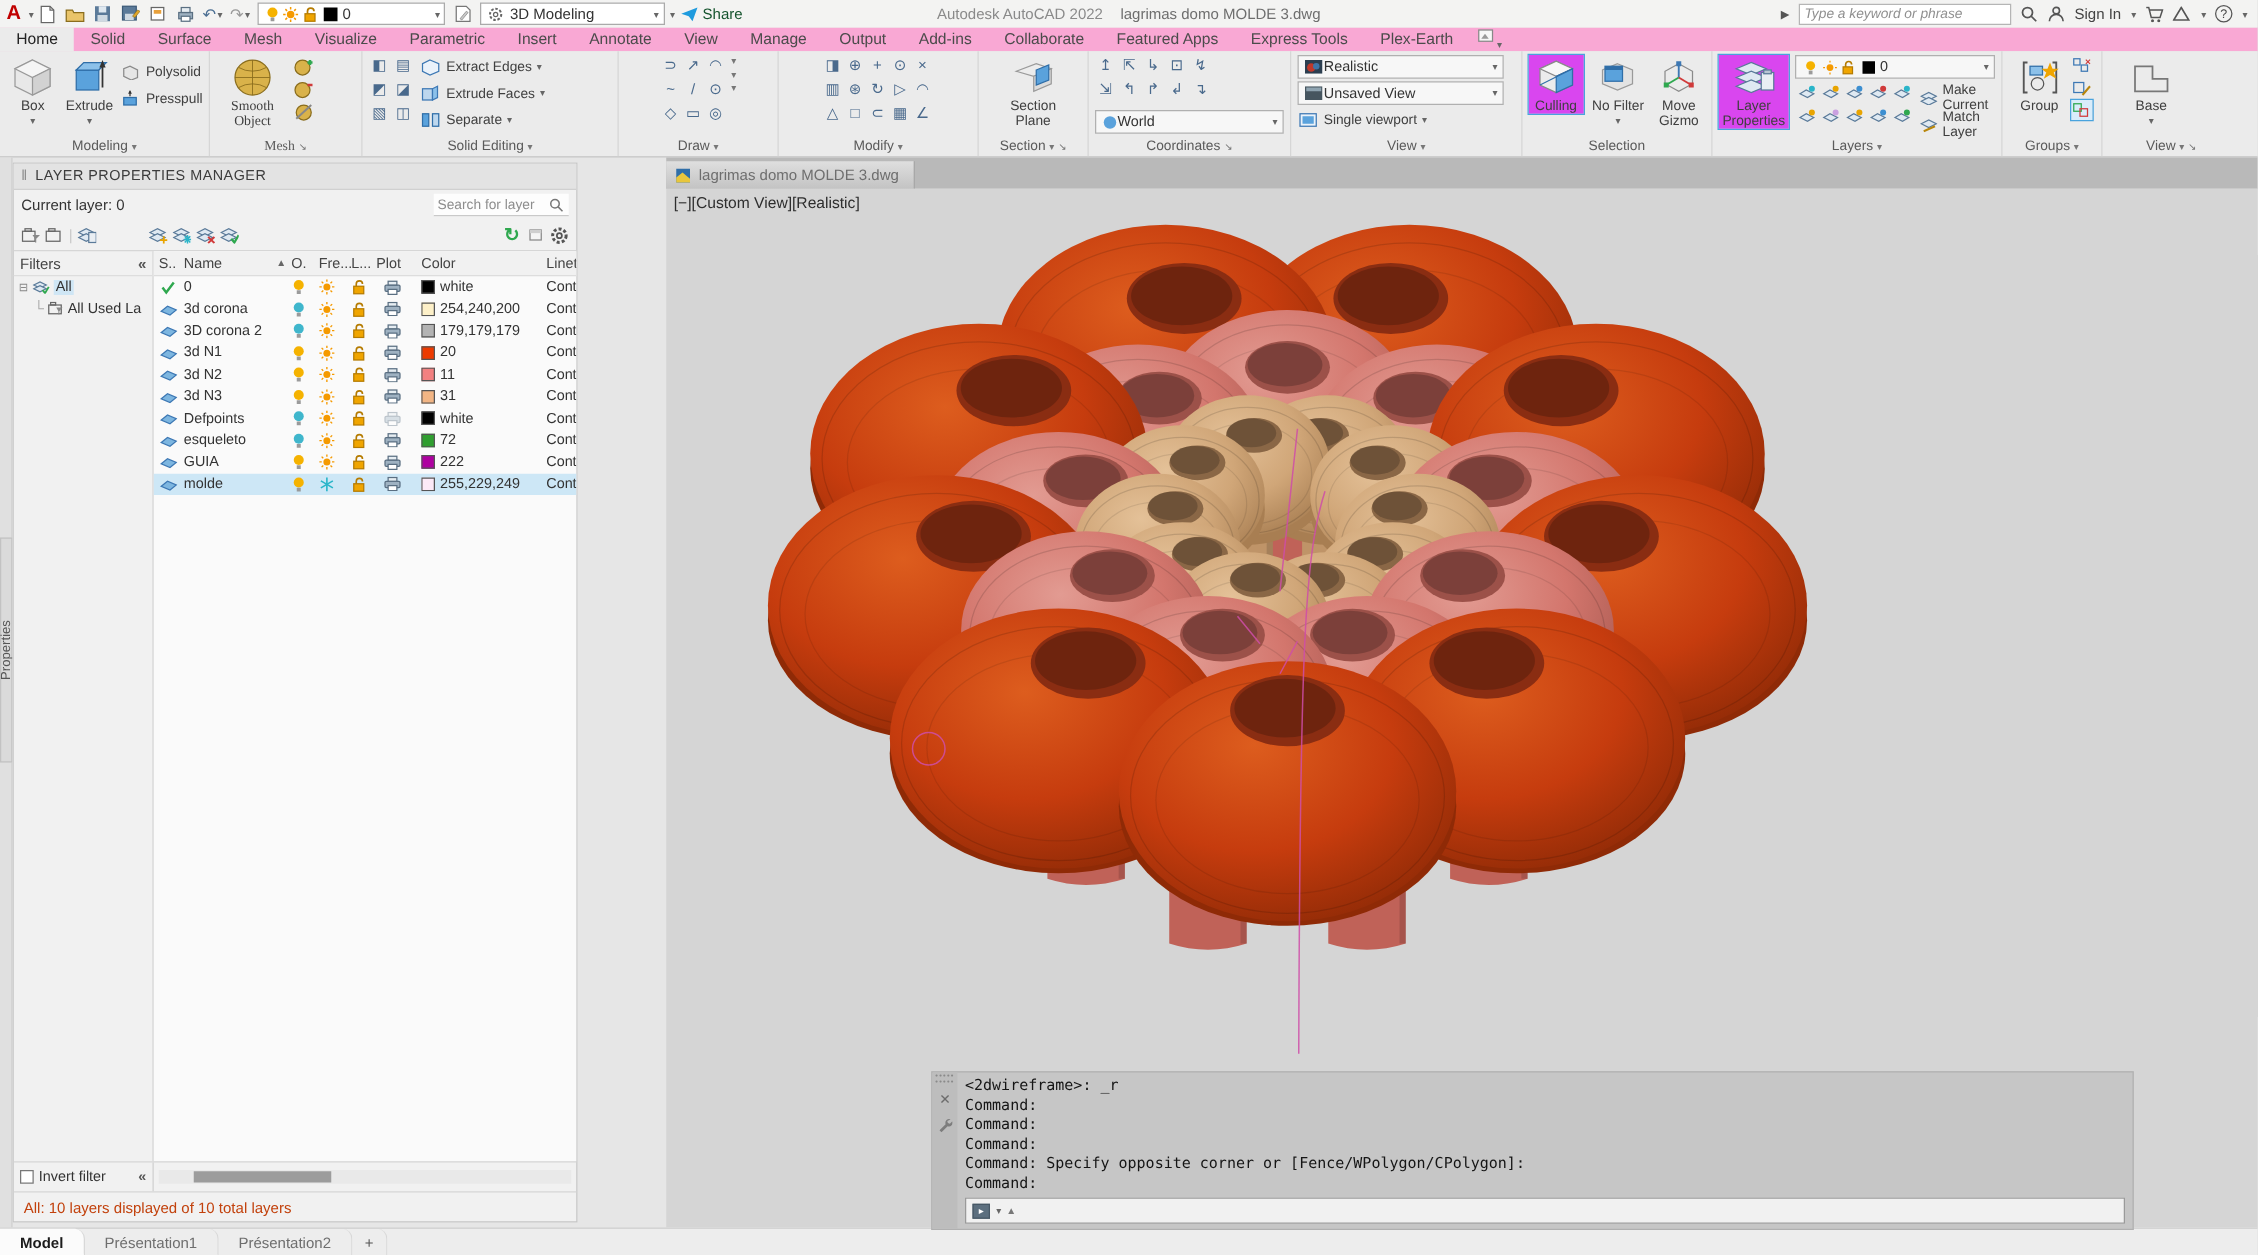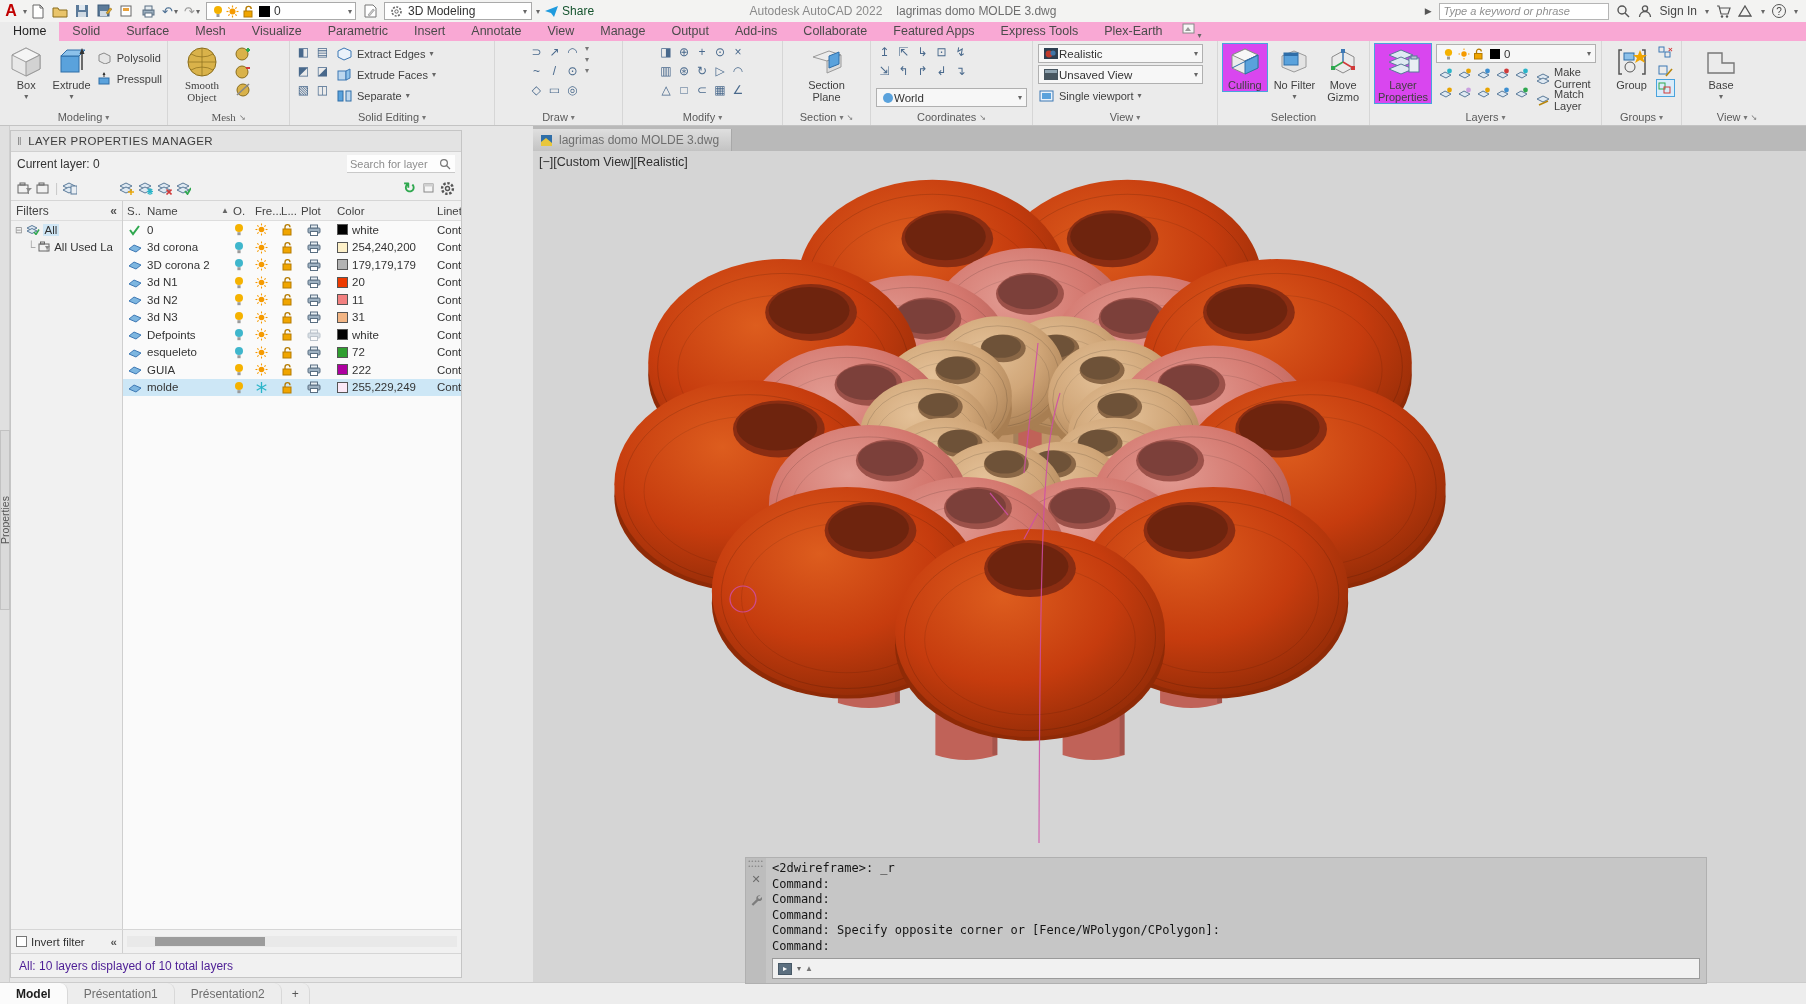--- a/index.html
+++ b/index.html
@@ -69,21 +69,21 @@
   .lrow.sel { background:#cde7f6; }
   .lrow .cell { display:flex; align-items:center; overflow:hidden; white-space:nowrap; }
   .lrow .cname { gap:2px; }
   .swatch { width:11px; height:11px; border:1px solid #555; margin-right:4px; flex:none; }
   #lpm-bottomrow { height:24px; display:flex; align-items:center; border-top:1px solid #d6d6d6; }
   #invbox { width:112px; height:100%; border-right:1px solid #cfcfcf; display:flex; align-items:center; gap:4px; padding:0 5px; font-size:11.5px; }
   #invbox .cb { width:11px; height:11px; border:1px solid #777; background:#fff; }
   #invbox .chev { margin-left:auto; font-weight:bold; color:#555; }
   #hscroll { flex:1; height:11px; background:#e9e9e9; margin:0 4px; position:relative; }
   #hscroll .thumb { position:absolute; left:28px; top:1px; width:110px; height:9px; background:#9c9c9c; }
-  #lpm-status { height:24px; border-top:1px solid #d6d6d6; display:flex; align-items:center; padding-left:8px; font-size:12px; color:#4c1d95; }
+  #lpm-status { height:24px; border-top:1px solid #d6d6d6; display:flex; align-items:center; padding-left:8px; font-size:12px; color:#c2410c; }
 
   
   #docbar { position:absolute; left:533px; top:126px; width:1273px; height:25px; background:#b9b9b9; display:flex; align-items:flex-end; }
   #doctab { height:22px; background:linear-gradient(#dfdfdf,#c3c3c3); display:flex; align-items:center; gap:5px; padding:0 12px 0 6px; font-size:12px; color:#6e6e6e; border-right:1px solid #a8a8a8; }
   #canvas { position:absolute; left:533px; top:151px; width:1273px; height:831px; background:#d5d5d5; overflow:hidden; }
   #vplabel { position:absolute; left:6px; top:4px; font-size:12.5px; color:#2e2e2e; z-index:5; }
   #modelsvg { position:absolute; left:0; top:0; }
 
   
   #cmdwin { position:absolute; left:745px; top:857px; width:962px; height:127px; background:#c6c6c6; border:1px solid #b0b0b0; display:flex; z-index:10; }

